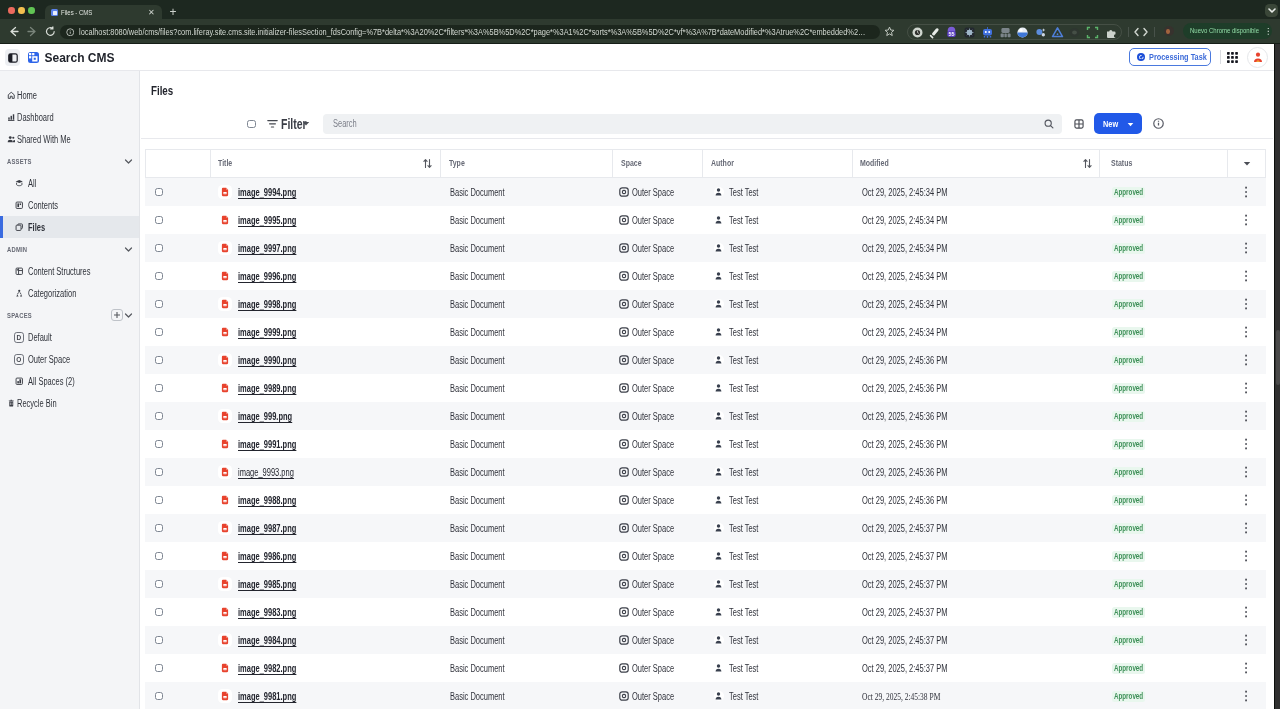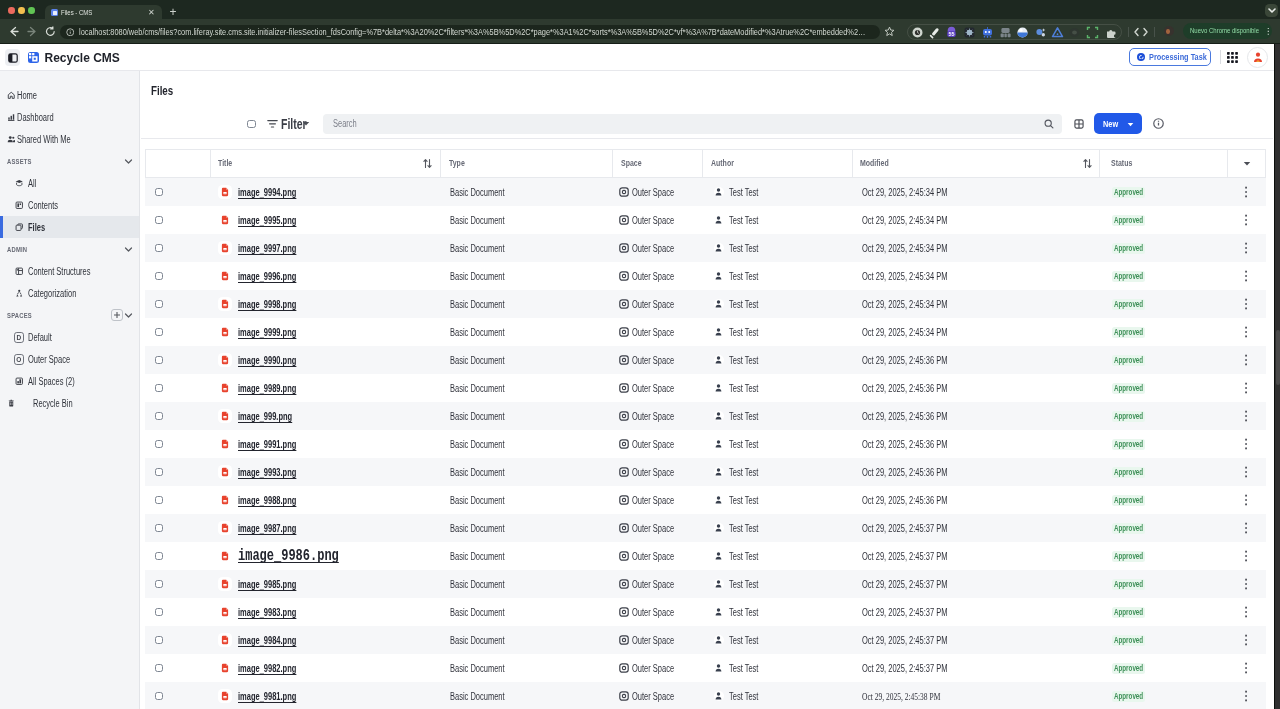--- a/index.html
+++ b/index.html
@@ -122,21 +122,21 @@
     <path d="M2 1 h2.4 v8 H2 a1.2 1.2 0 0 1 -1.2 -1.2 V2.2 A1.2 1.2 0 0 1 2 1 Z" fill="#1a1c24"></path>
   </svg>
 <div class="a" style="left:27.5px;top:51.5px;width:11.5px;height:11.5px;background:#2e65e9;border-radius:2.5px;"></div>
 <svg class="a" style="left:29px;top:53px;width:8.5px;height:8.5px;" viewBox="0 0 9 9">
     <rect x="0" y="0" width="2.4" height="2.4" fill="#fff"></rect>
     <rect x="3.3" y="0" width="2.4" height="2.4" fill="#fff"></rect>
     <rect x="0" y="3.3" width="2.4" height="2.4" fill="#fff"></rect>
     <rect x="3.4" y="3.4" width="5.6" height="5.6" fill="#fff"></rect>
     <rect x="5" y="5" width="2.2" height="2.2" fill="#2e65e9"></rect>
   </svg>
-<div class="a flex" style="left:44.5px;top:44px;width:120px;height:27px;font-size:12px;font-weight:bold;color:#1f222a;">Recycle CMS</div>
+<div class="a flex" style="left:44.5px;top:44px;width:120px;height:27px;font-size:12px;font-weight:bold;color:#1f222a;">Search CMS</div>
 <div class="a" style="left:1129px;top:47.5px;width:82px;height:18.5px;border:1px solid #4a79de;border-radius:5px;"></div>
 <div class="a" style="left:1137.3px;top:52.8px;width:7.8px;height:7.8px;border-radius:50%;background:#1d4fd8;"></div>
 <svg class="a" style="left:1139px;top:54.5px;width:4.5px;height:4.5px;" viewBox="0 0 5 5">
     <path d="M2.5 0.4 a2.1 2.1 0 1 0 2.1 2.1" stroke="#fff" stroke-width="1" fill="none" stroke-linecap="round"></path>
   </svg>
 <div class="a flex" style="left:1148.5px;top:47.5px;width:62px;height:18.5px;font-size:9.8px;font-weight:bold;color:#3e6cd9;">
     <span class="tx">Processing Task</span>
   </div>
 <div class="a" style="left:1219.5px;top:50px;width:1px;height:14px;background:#dadce1;"></div>
 <svg class="a" style="left:1226.5px;top:51.5px;width:11px;height:11px;" viewBox="0 0 11 11">
@@ -278,21 +278,21 @@
 <div class="a flex" style="left:27.5px;top:370px;width:118px;height:22px;font-size:10px;color:#2f323a;font-weight:normal;">
     <span class="tx">All Spaces (2)</span>
   </div>
 <div class="a flex" style="left:14.5px;top:376.5px;width:8.5px;height:8.5px;">
     <svg width="8.5" height="8.5" viewBox="0 0 12 12">
       <rect x="1.5" y="1.5" width="9" height="9" rx="1.3" stroke="#383b43" stroke-width="1.3" fill="none"></rect>
       <rect x="3.3" y="5.8" width="2.2" height="3.2" fill="#383b43"></rect>
       <rect x="6.2" y="3.2" width="2.4" height="5.8" fill="#383b43"></rect>
     </svg>
   </div>
-<div class="a flex" style="left:16.5px;top:392px;width:118px;height:22px;font-size:10px;color:#2f323a;font-weight:normal;margin-left:16px;">
+<div class="a flex" style="left:16.5px;top:392px;width:118px;height:22px;font-size:10px;color:#2f323a;font-weight:normal;">
     <span class="tx">Recycle Bin</span>
   </div>
 <div class="a flex" style="left:6.5px;top:398.5px;width:8.5px;height:8.5px;">
     <svg width="8.5" height="8.5" viewBox="0 0 12 12">
       <path d="M3.2 3.4 h5.6 v6 a1.2 1.2 0 0 1 -1.2 1.2 H4.4 a1.2 1.2 0 0 1 -1.2 -1.2 Z" fill="#383b43"></path>
       <rect x="2.4" y="2" width="7.2" height="1" rx="0.5" fill="#383b43"></rect>
       <rect x="4.7" y="1.2" width="2.6" height="1.2" rx="0.5" fill="#383b43"></rect>
       <path d="M4.8 5 v3.6 M7.2 5 v3.6" stroke="#f4f5f7" stroke-width="0.8"></path>
     </svg>
   </div>
@@ -825,21 +825,21 @@
 <div class="a" style="left:145px;top:458px;width:1121px;height:28px;background:#f6f7f9;"></div>
 <div class="a" style="left:154.5px;top:467.5px;width:8.5px;height:8.5px;border:1px solid #7e8692;border-radius:2.5px;background:#fff;"></div>
 <div class="a flex" style="left:218px;top:465px;width:13.5px;height:13.5px;background:#fff;border-radius:4.5px;justify-content:center;">
     <svg width="8" height="10" viewBox="0 0 9 11">
       <path d="M1 2 a1.2 1.2 0 0 1 1.2 -1.2 h3.6 L8 3 v6 a1.2 1.2 0 0 1 -1.2 1.2 H2.2 A1.2 1.2 0 0 1 1 9 Z" fill="#e8432e"></path>
       <path d="M5.8 0.8 L8 3 H5.8 Z" fill="#f29c90"></path>
       <rect x="2.6" y="5.4" width="3.8" height="2.6" rx="0.4" fill="#fff"></rect>
       <rect x="2.6" y="6.6" width="3.8" height="1.4" rx="0.3" fill="#e8432e" opacity="0.25"></rect>
     </svg>
   </div>
-<div class="a flex" style="left:237.5px;top:458px;width:180px;height:28px;font-size:10px;font-weight:bold;color:#23252e;">
+<div class="a flex" style="left:237.5px;top:458px;width:180px;height:28px;font-size:10px;font-weight:normal;color:#23252e;">
     <span class="tx" style="text-decoration:underline;text-decoration-thickness:0.8px;text-underline-offset:1.5px;text-decoration-skip-ink:none;">image_9993.png</span>
   </div>
 <div class="a flex" style="left:449.5px;top:458px;width:120px;height:28px;font-size:10px;color:#31333c;">
     <span class="tx">Basic Document</span>
   </div>
 <div class="a flex" style="left:618.5px;top:467px;width:10px;height:10px;">
     <svg width="10" height="10" viewBox="0 0 10 10">
       <rect x="0.8" y="0.8" width="8.4" height="8.4" rx="2.4" stroke="#3d404a" stroke-width="1.2" fill="none"></rect>
       <rect x="3.4" y="3.4" width="3.2" height="3.2" rx="1.4" stroke="#3d404a" stroke-width="1.1" fill="none"></rect>
     </svg>
@@ -960,21 +960,21 @@
 <div class="a" style="left:145px;top:542px;width:1121px;height:28px;background:#ffffff;"></div>
 <div class="a" style="left:154.5px;top:551.5px;width:8.5px;height:8.5px;border:1px solid #7e8692;border-radius:2.5px;background:#fff;"></div>
 <div class="a flex" style="left:218px;top:549px;width:13.5px;height:13.5px;background:#fff;border-radius:4.5px;justify-content:center;">
     <svg width="8" height="10" viewBox="0 0 9 11">
       <path d="M1 2 a1.2 1.2 0 0 1 1.2 -1.2 h3.6 L8 3 v6 a1.2 1.2 0 0 1 -1.2 1.2 H2.2 A1.2 1.2 0 0 1 1 9 Z" fill="#e8432e"></path>
       <path d="M5.8 0.8 L8 3 H5.8 Z" fill="#f29c90"></path>
       <rect x="2.6" y="5.4" width="3.8" height="2.6" rx="0.4" fill="#fff"></rect>
       <rect x="2.6" y="6.6" width="3.8" height="1.4" rx="0.3" fill="#e8432e" opacity="0.25"></rect>
     </svg>
   </div>
-<div class="a flex" style="left:237.5px;top:542px;width:180px;height:28px;font-size:16px;font-weight:bold;color:#23252e;font-family:Liberation Mono, monospace;">
+<div class="a flex" style="left:237.5px;top:542px;width:180px;height:28px;font-size:10px;font-weight:bold;color:#23252e;">
     <span class="tx" style="text-decoration:underline;text-decoration-thickness:0.8px;text-underline-offset:1.5px;text-decoration-skip-ink:none;">image_9986.png</span>
   </div>
 <div class="a flex" style="left:449.5px;top:542px;width:120px;height:28px;font-size:10px;color:#31333c;">
     <span class="tx">Basic Document</span>
   </div>
 <div class="a flex" style="left:618.5px;top:551px;width:10px;height:10px;">
     <svg width="10" height="10" viewBox="0 0 10 10">
       <rect x="0.8" y="0.8" width="8.4" height="8.4" rx="2.4" stroke="#3d404a" stroke-width="1.2" fill="none"></rect>
       <rect x="3.4" y="3.4" width="3.2" height="3.2" rx="1.4" stroke="#3d404a" stroke-width="1.1" fill="none"></rect>
     </svg>

